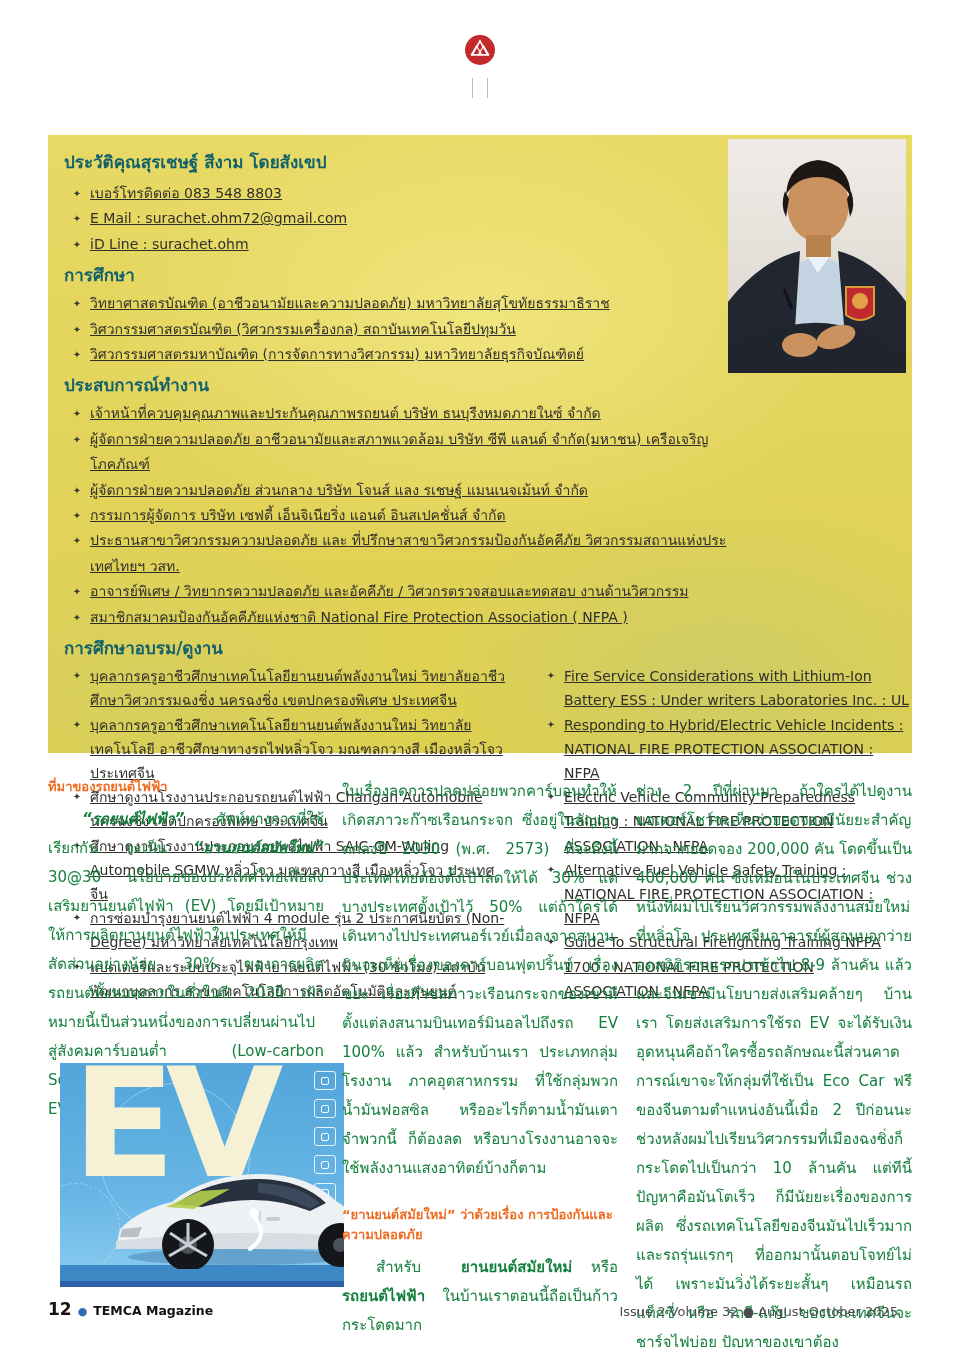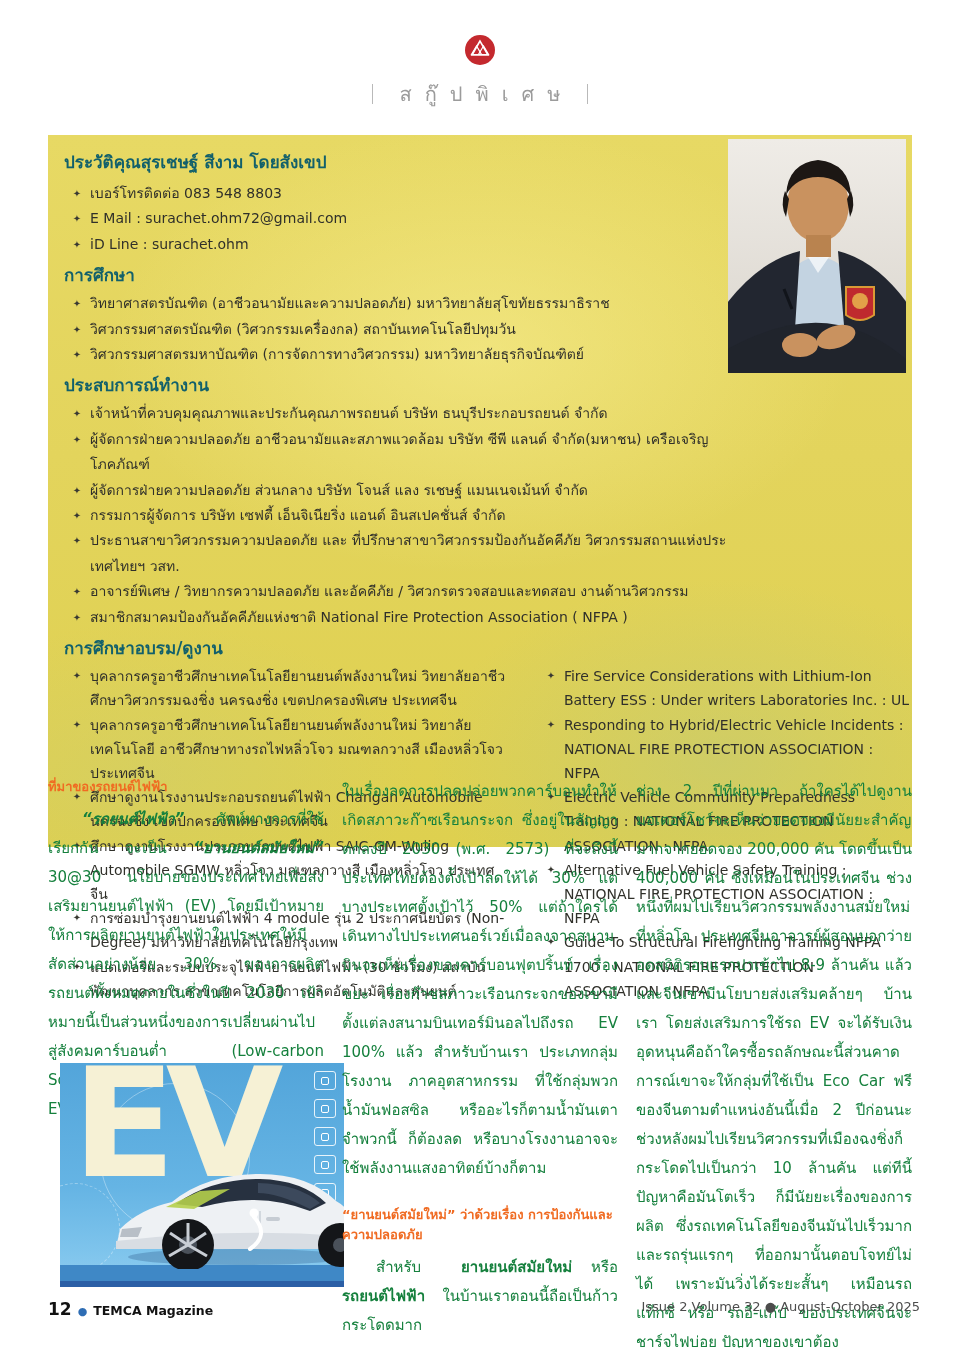--- a/index.html
+++ b/index.html
@@ -14,34 +14,34 @@
   .logo-wrap { display:flex; justify-content:center; margin-bottom:8px; }
   .section-strip { display:flex; align-items:center; justify-content:center; gap:14px; }
   .hbar { width:1px; height:20px; background:#b9b9b9; }
   .section-label {
     color:#9b9b9b; font-size:20px; letter-spacing:13px; font-weight:500;
     padding-left:13px;
   }
 
   
   .profile-box {
-    position:absolute; left:48px; top:135px; width:864px; height:712px;
+    position:absolute; left:48px; top:135px; width:864px; height:618px;
     background:
       radial-gradient(420px 260px at 78% 88%, rgba(190,200,120,0.50), rgba(190,200,120,0) 70%),
       radial-gradient(380px 220px at 12% 90%, rgba(205,205,110,0.45), rgba(205,205,110,0) 70%),
       radial-gradient(500px 300px at 50% 30%, rgba(250,240,150,0.55), rgba(250,240,150,0) 75%),
       linear-gradient(180deg, #e7d964 0%, #e3d45c 45%, #ded04f 100%);
     padding:13px 0 10px 16px;
   }
   .pb-title { color:#12606b; font-weight:bold; font-size:17px; margin-bottom:6px; }
   .pb-section { color:#12606b; font-weight:bold; font-size:17px; margin:4px 0 3px 0; }
   .pb-list { list-style:none; width:676px; }
   .pb-list li { display:flex; font-size:14px; line-height:25.4px; color:#30302a; }
   .pb-list li .blt { width:26px; text-align:center; flex:0 0 26px; font-size:10px; color:#3a3a33; }
-  .pb-list li .txt { flex:1; }
+  .pb-list li .txt { flex:1;text-decoration:underline; }
   .training-cols { display:flex; gap:28px; }
   .training-cols .pb-list { width:auto; }
   .t-left  { width:424px; }
   .t-right { width:408px; }
   .t-left li, .t-right li { line-height:24.2px; }
   .portrait {
     position:absolute; top:4px; right:6px; width:178px; height:234px;
     background:#e9e6e1; overflow:hidden;
   }
   .portrait svg { display:block; }
@@ -71,22 +71,22 @@
   .icon-strip { position:absolute; right:8px; top:8px; display:flex; flex-direction:column; gap:9px; }
   .icon-tile {
     width:22px; height:19px; border:1px solid rgba(255,255,255,0.85); border-radius:3px;
     display:flex; align-items:center; justify-content:center;
   }
   .icon-tile i { display:block; width:8px; height:8px; border:1.5px solid #fff; border-radius:2px; }
   .ev-car { position:absolute; right:-14px; bottom:14px; }
 
   
   .footer {
-    position:absolute; left:48px; right:40px; top:1299px;
-    display:flex; justify-content:space-between; align-items:flex-start;gap:31px;
+    position:absolute; left:48px; right:62px; top:1299px;
+    display:flex; justify-content:space-between; align-items:flex-end;gap:31px;
   }
   .f-left { display:flex; align-items:baseline; gap:6px; color:#111; }
   .f-page { font-size:17px; font-weight:bold; }
   .f-dot  { color:#2e6db4; font-size:11px; }
   .f-mag  { font-size:12.5px; font-weight:bold; }
   .f-right { font-size:13px; color:#4c4c4c; }
 </style>
 </head>
 <body>
 
@@ -98,21 +98,20 @@
         <svg width="32" height="32" viewBox="0 0 32 32">
           <circle cx="16" cy="16" r="15" fill="#c4292e"></circle>
           <path d="M16 7 L8 21 L24 21 Z" fill="none" stroke="#ffffff" stroke-width="1.6"></path>
           <path d="M12.5 12 L7.5 20.5 L17.5 20.5 Z" fill="none" stroke="#ffffff" stroke-width="1.2"></path>
           <path d="M19.5 12 L14.5 20.5 L24.5 20.5 Z" fill="none" stroke="#ffffff" stroke-width="1.2"></path>
         </svg>
       </span>
     </div>
     <div class="section-strip">
       <span class="hbar"></span>
-      <span class="section-label">สกู๊ปพิเศษ</span>
       <span class="hbar"></span>
     </div>
   </div>
 
   <div class="profile-box">
 
     <div class="pb-title">ประวัติคุณสุรเชษฐ์ สีงาม โดยสังเขป</div>
 
     <ul class="pb-list">
       <li>
@@ -142,21 +141,21 @@
       <li>
           <span class="blt">✦</span>
           <span class="txt">วิศวกรรมศาสตรมหาบัณฑิต (การจัดการทางวิศวกรรม) มหาวิทยาลัยธุรกิจบัณฑิตย์</span>
         </li>
     </ul>
 
     <div class="pb-section">ประสบการณ์ทำงาน</div>
     <ul class="pb-list">
       <li>
           <span class="blt">✦</span>
-          <span class="txt">เจ้าหน้าที่ควบคุมคุณภาพและประกันคุณภาพรถยนต์ บริษัท ธนบุรีประกอบรถยนต์ จำกัด</span>
+          <span class="txt">เจ้าหน้าที่ควบคุมคุณภาพและประกันคุณภาพรถยนต์ บริษัท ธนบุรีงหมดภายในซ์ จำกัด</span>
         </li>
       <li>
           <span class="blt">✦</span>
           <span class="txt">ผู้จัดการฝ่ายความปลอดภัย อาชีวอนามัยและสภาพแวดล้อม บริษัท ซีพี แลนด์ จำกัด(มหาชน) เครือเจริญโภคภัณฑ์</span>
         </li>
       <li>
           <span class="blt">✦</span>
           <span class="txt">ผู้จัดการฝ่ายความปลอดภัย ส่วนกลาง บริษัท โจนส์ แลง รเชษฐ์ แมนเนจเม้นท์ จำกัด</span>
         </li>
       <li>

